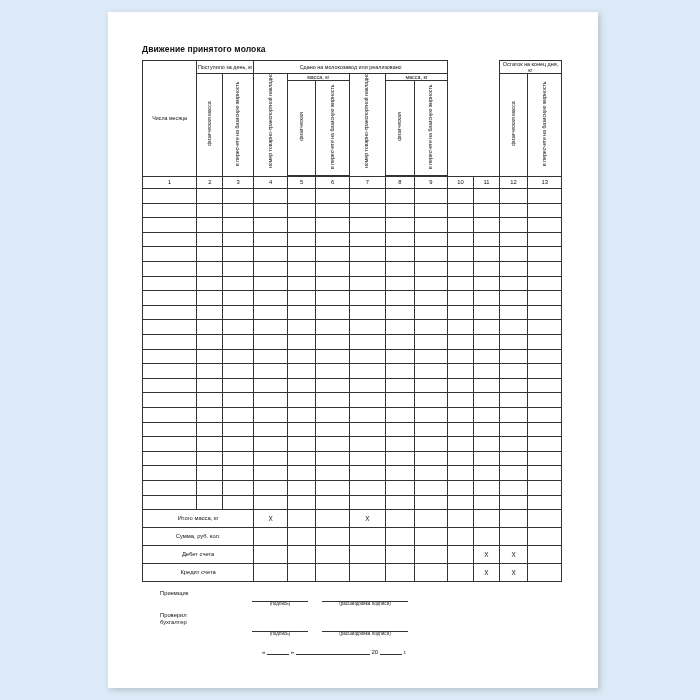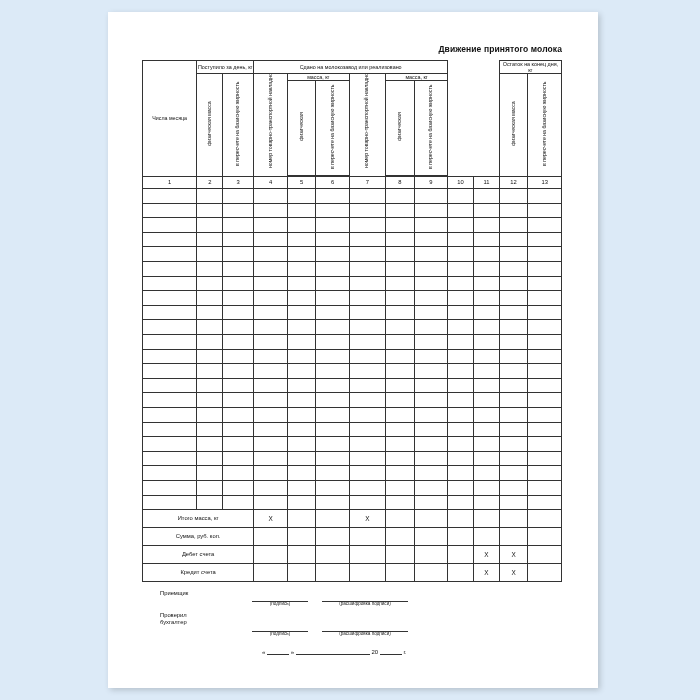--- a/index.html
+++ b/index.html
@@ -27,21 +27,21 @@
     background: #ffffff;
     box-shadow: 2px 2px 6px rgba(0,0,0,0.18);
   }
   .sheet {
     position: absolute;
     left: 34px;
     top: 32px;
     width: 420px;
   }
   .doc-title {
-    text-align: right;
+    text-align: left;
     font-size: 8.5px;
     font-weight: bold;
     color: #111;
     margin-bottom: 6px;
     letter-spacing: 0.1px;
   }
   table.grid {
     border-collapse: collapse;
     table-layout: fixed;
     width: 420px;

